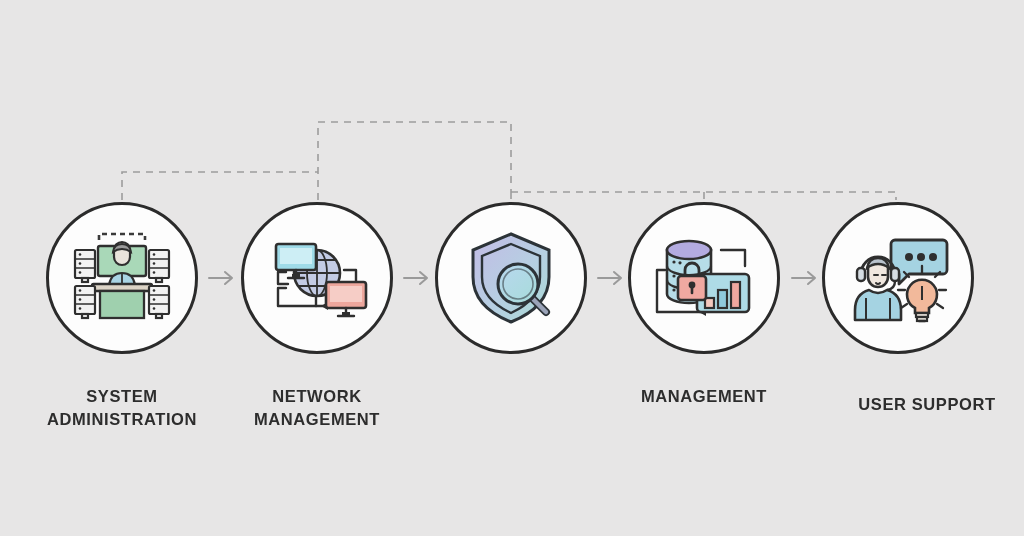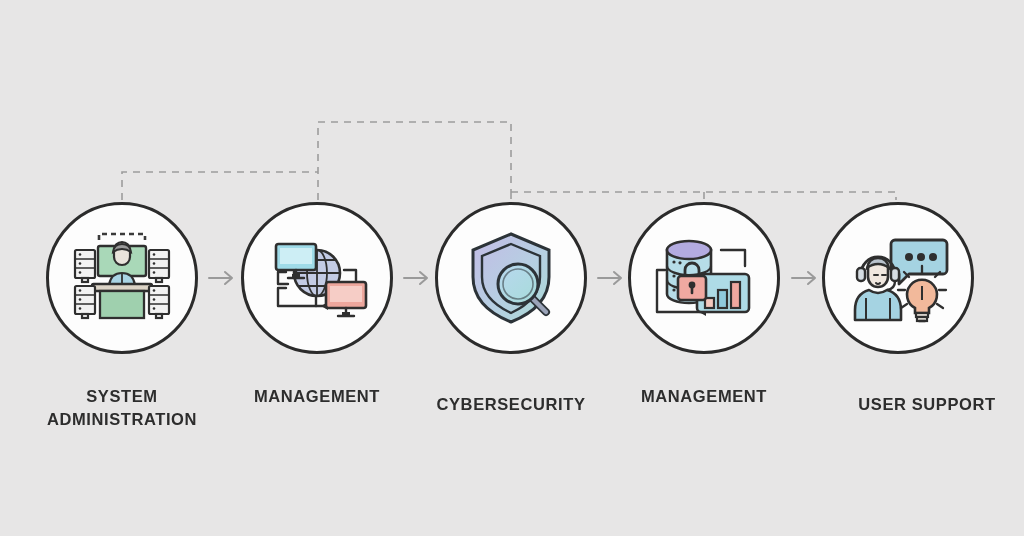--- a/index.html
+++ b/index.html
@@ -159,20 +159,21 @@
       <path d="M32,42 v5 M24,50 h16" stroke="#2f2f2f" stroke-width="2.4" fill="none" stroke-linecap="round"></path>
       <rect x="28" y="46" width="8" height="4" fill="#2f2f2f"></rect>
 
       <rect x="62" y="54" width="40" height="26" rx="2.5" fill="#eda79d" stroke="#2f2f2f" stroke-width="2.6"></rect>
       <rect x="66" y="58" width="32" height="16" fill="#f6cdc6" stroke="none"></rect>
       <path d="M82,80 v5 M74,88 h16" stroke="#2f2f2f" stroke-width="2.4" fill="none" stroke-linecap="round"></path>
       <rect x="78" y="84" width="8" height="4" fill="#2f2f2f"></rect>
     </svg>
   </div>
   <div class="label" style="left:202px; top:385px;">
+    <div>NETWORK</div>
     <div>MANAGEMENT</div>
   </div>
 
   <svg class="arrow" style="left:401px; top:268px;" viewBox="0 0 34 20">
     <path d="M3,10 L26,10 M19,4 L26,10 L19,16" fill="none" stroke="#9a9a9a" stroke-width="2" stroke-linecap="round" stroke-linejoin="round"></path>
   </svg>
 
   <div class="circle" style="left:435px; top:202px;">
     <svg width="100" height="100" viewBox="0 0 100 100">
       <defs>
@@ -191,23 +192,20 @@
 
       <path d="M50,16 L79,28 V49 C79,67 65,78 50,85 C35,78 21,67 21,49 V28 Z" fill="none" stroke="#2c3338" stroke-width="2.4"></path>
 
       <path d="M70,69 L85,84" stroke="#2c3338" stroke-width="8" stroke-linecap="round"></path>
       <path d="M70,69 L85,84" stroke="#9aa3b8" stroke-width="4.5" stroke-linecap="round"></path>
 
       <circle cx="57" cy="56" r="20" fill="url(#lensGrad)" stroke="#2c3338" stroke-width="3"></circle>
       <circle cx="57" cy="56" r="15" fill="none" stroke="#2c3338" stroke-width="1.6" opacity="0.55"></circle>
     </svg>
   </div>
-  <div class="label" style="left:396px; top:393px;">
-    <div>CYBERSECURITY</div>
-  </div>
 
   <svg class="arrow" style="left:595px; top:268px;" viewBox="0 0 34 20">
     <path d="M3,10 L26,10 M19,4 L26,10 L19,16" fill="none" stroke="#9a9a9a" stroke-width="2" stroke-linecap="round" stroke-linejoin="round"></path>
   </svg>
 
   <div class="circle" style="left:628px; top:202px;">
     <svg width="106" height="100" viewBox="0 0 106 100">
 
       <g fill="none" stroke="#2f2f2f" stroke-width="2.4" stroke-linejoin="round" stroke-linecap="round">
         <path d="M14,42 L6,42 L6,84 L52,84"></path>

